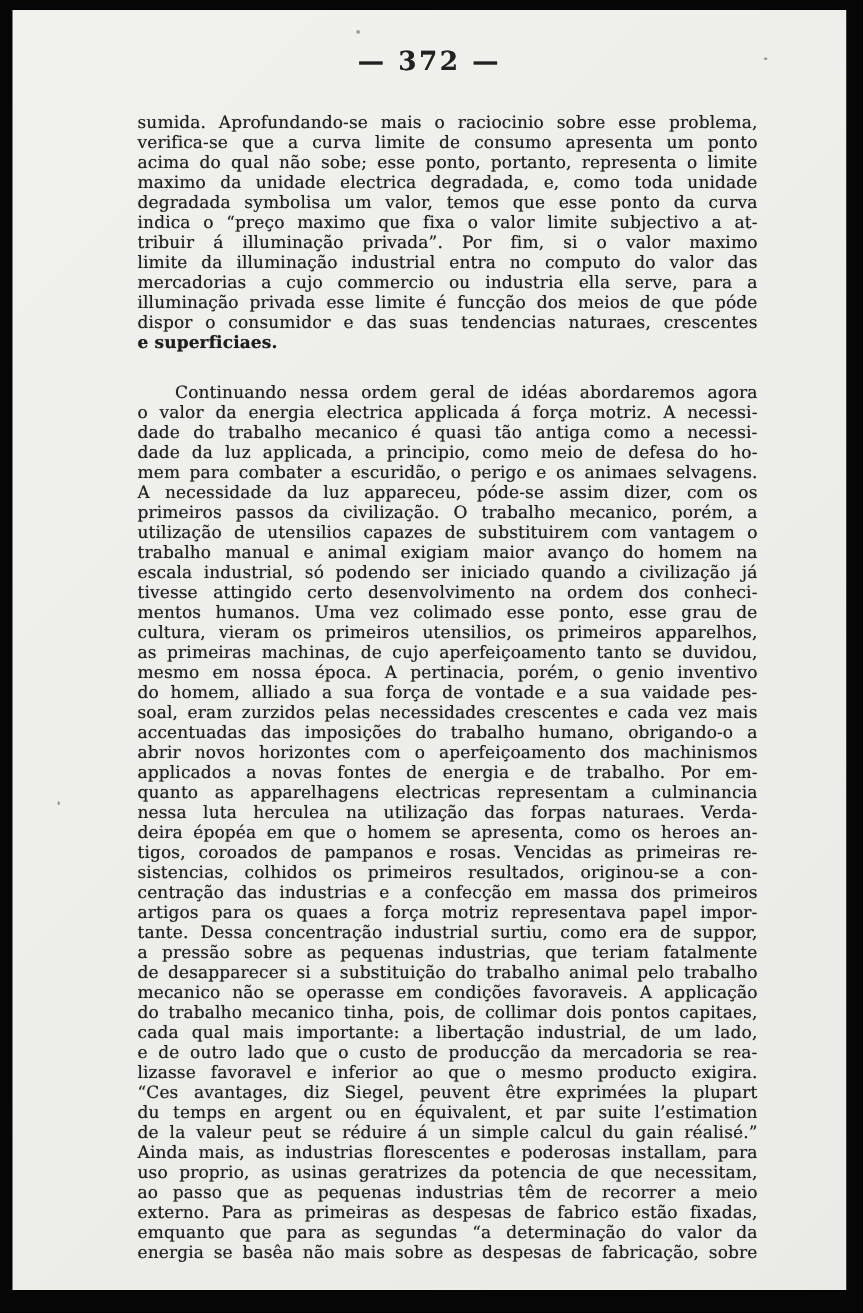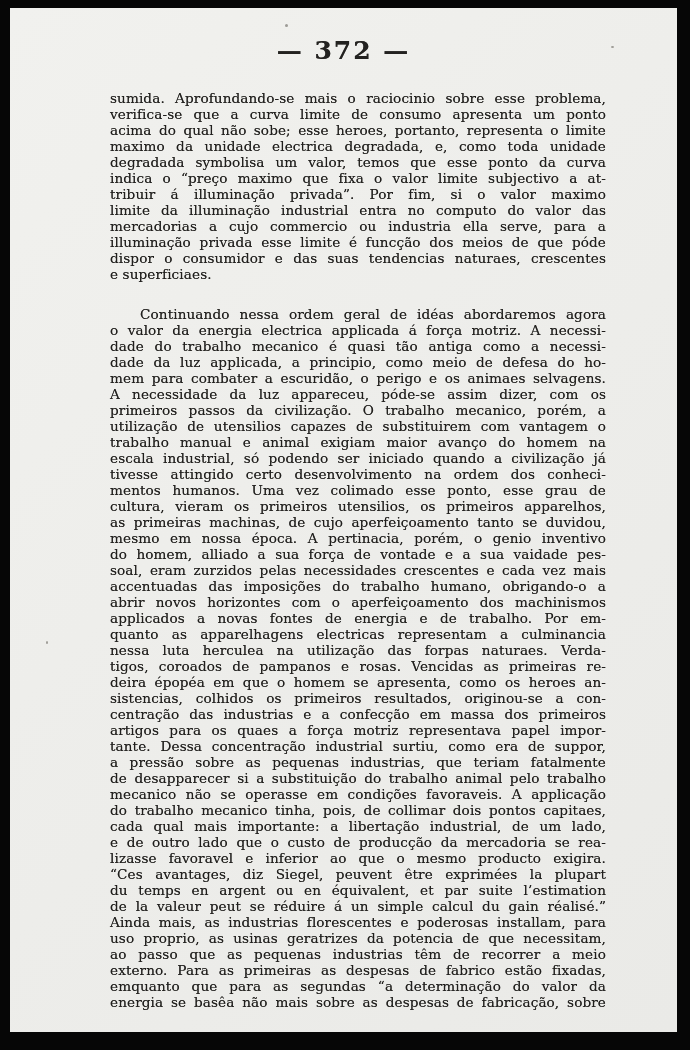--- a/index.html
+++ b/index.html
@@ -24,21 +24,21 @@
     background: #efefec;
     background: linear-gradient(135deg, #f1f1ee 0%, #ededea 55%, #eaeae7 100%);
     color: #1d1c1a;
   }
   .page-number {
     position: absolute;
     top: 28px;
     left: 0;
     width: 100%;
     text-align: center;
-    font-size: 25px;
+    font-size: 21px;
     font-weight: bold;
     letter-spacing: 2px;
     color: #232220;
     text-shadow: 0 0 0.5px rgba(30,28,25,0.6);
   }
   .text-block {
     position: absolute;
     left: 100px;
     right: 71px;
     top: 82px;
@@ -52,39 +52,40 @@
   .paragraph + .paragraph { margin-top: 24px; }
   .line {
     text-align: justify;
     text-align-last: justify;
     white-space: nowrap;
     overflow: visible;
   }
   .line.indent { padding-left: 30px; }
   .line.last-free {
     text-align-last: left;
+    font-weight: bold;
   }
   .scan-speck {
     position: absolute;
     background: #59564f;
     border-radius: 50%;
     opacity: 0.55;
   }
 </style>
 </head>
 <body>
 
 <div class="scan">
   <div class="page">
     <div class="page-number">— 372 —</div>
     <div class="text-block">
         <div class="paragraph">
           <div class="line">sumida. Aprofundando-se mais o raciocinio sobre esse problema,</div>
           <div class="line">verifica-se que a curva limite de consumo apresenta um ponto</div>
-          <div class="line">acima do qual não sobe; esse heroes, portanto, representa o limite</div>
+          <div class="line">acima do qual não sobe; esse ponto, portanto, representa o limite</div>
           <div class="line">maximo da unidade electrica degradada, e, como toda unidade</div>
           <div class="line">degradada symbolisa um valor, temos que esse ponto da curva</div>
           <div class="line">indica o “preço maximo que fixa o valor limite subjectivo a at-</div>
           <div class="line">tribuir á illuminação privada”. Por fim, si o valor maximo</div>
           <div class="line">limite da illuminação industrial entra no computo do valor das</div>
           <div class="line">mercadorias a cujo commercio ou industria ella serve, para a</div>
           <div class="line">illuminação privada esse limite é funcção dos meios de que póde</div>
           <div class="line">dispor o consumidor e das suas tendencias naturaes, crescentes</div>
           <div class="line last-free">e superficiaes.</div>
         </div>
@@ -104,22 +105,22 @@
           <div class="line">cultura, vieram os primeiros utensilios, os primeiros apparelhos,</div>
           <div class="line">as primeiras machinas, de cujo aperfeiçoamento tanto se duvidou,</div>
           <div class="line">mesmo em nossa época. A pertinacia, porém, o genio inventivo</div>
           <div class="line">do homem, alliado a sua força de vontade e a sua vaidade pes-</div>
           <div class="line">soal, eram zurzidos pelas necessidades crescentes e cada vez mais</div>
           <div class="line">accentuadas das imposições do trabalho humano, obrigando-o a</div>
           <div class="line">abrir novos horizontes com o aperfeiçoamento dos machinismos</div>
           <div class="line">applicados a novas fontes de energia e de trabalho. Por em-</div>
           <div class="line">quanto as apparelhagens electricas representam a culminancia</div>
           <div class="line">nessa luta herculea na utilização das forpas naturaes. Verda-</div>
+          <div class="line">deira épopéa em que o homem se apresenta, como os heroes an-</div>
           <div class="line">tigos, coroados de pampanos e rosas. Vencidas as primeiras re-</div>
-          <div class="line">deira épopéa em que o homem se apresenta, como os heroes an-</div>
           <div class="line">sistencias, colhidos os primeiros resultados, originou-se a con-</div>
           <div class="line">centração das industrias e a confecção em massa dos primeiros</div>
           <div class="line">artigos para os quaes a força motriz representava papel impor-</div>
           <div class="line">tante. Dessa concentração industrial surtiu, como era de suppor,</div>
           <div class="line">a pressão sobre as pequenas industrias, que teriam fatalmente</div>
           <div class="line">de desapparecer si a substituição do trabalho animal pelo trabalho</div>
           <div class="line">mecanico não se operasse em condições favoraveis. A applicação</div>
           <div class="line">do trabalho mecanico tinha, pois, de collimar dois pontos capitaes,</div>
           <div class="line">cada qual mais importante: a libertação industrial, de um lado,</div>
           <div class="line">e de outro lado que o custo de producção da mercadoria se rea-</div>

